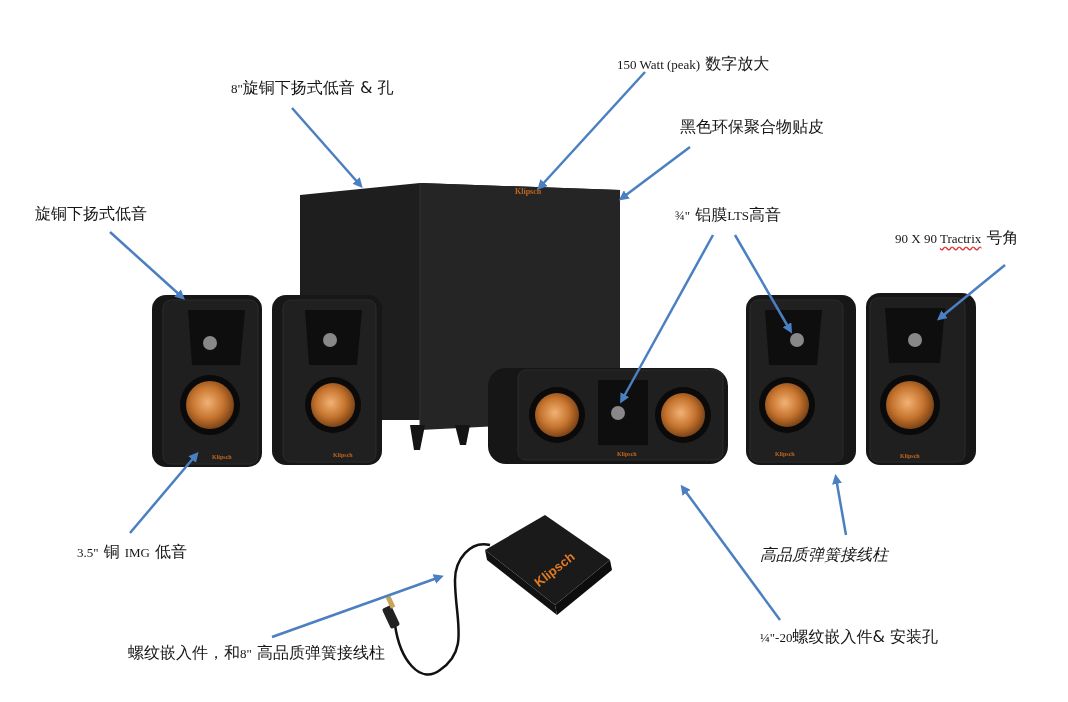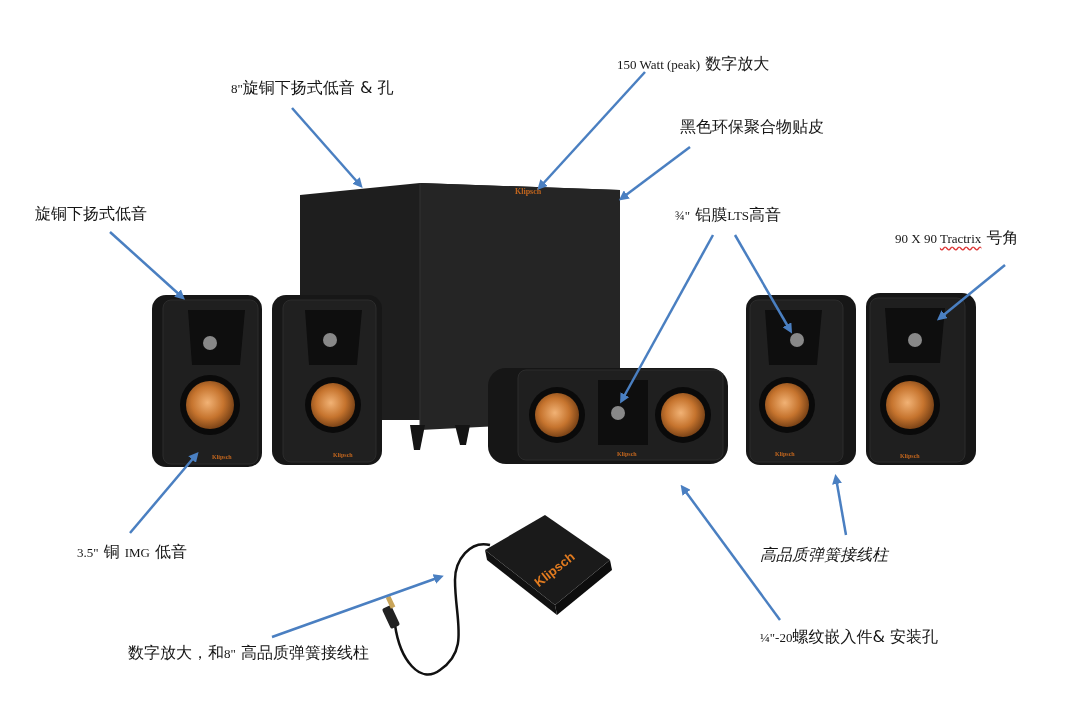--- a/index.html
+++ b/index.html
@@ -144,14 +144,14 @@
 
 <div class="label" style="left:760px; top:545px;font-style:italic;">
   <span>高品质弹簧接线柱</span>
 </div>
 
 <div class="label" style="left:760px; top:627px;">
   <span class="latin">¼"-20</span><span>螺纹嵌入件&amp; 安装孔</span>
 </div>
 
 <div class="label" style="left:128px; top:643px;">
-  <span>数字放大，和</span><span class="latin">8"</span><span> 高品质弹簧接线柱</span>
+  <span>螺纹嵌入件，和</span><span class="latin">8"</span><span> 高品质弹簧接线柱</span>
 </div>
 
 </body></html>

